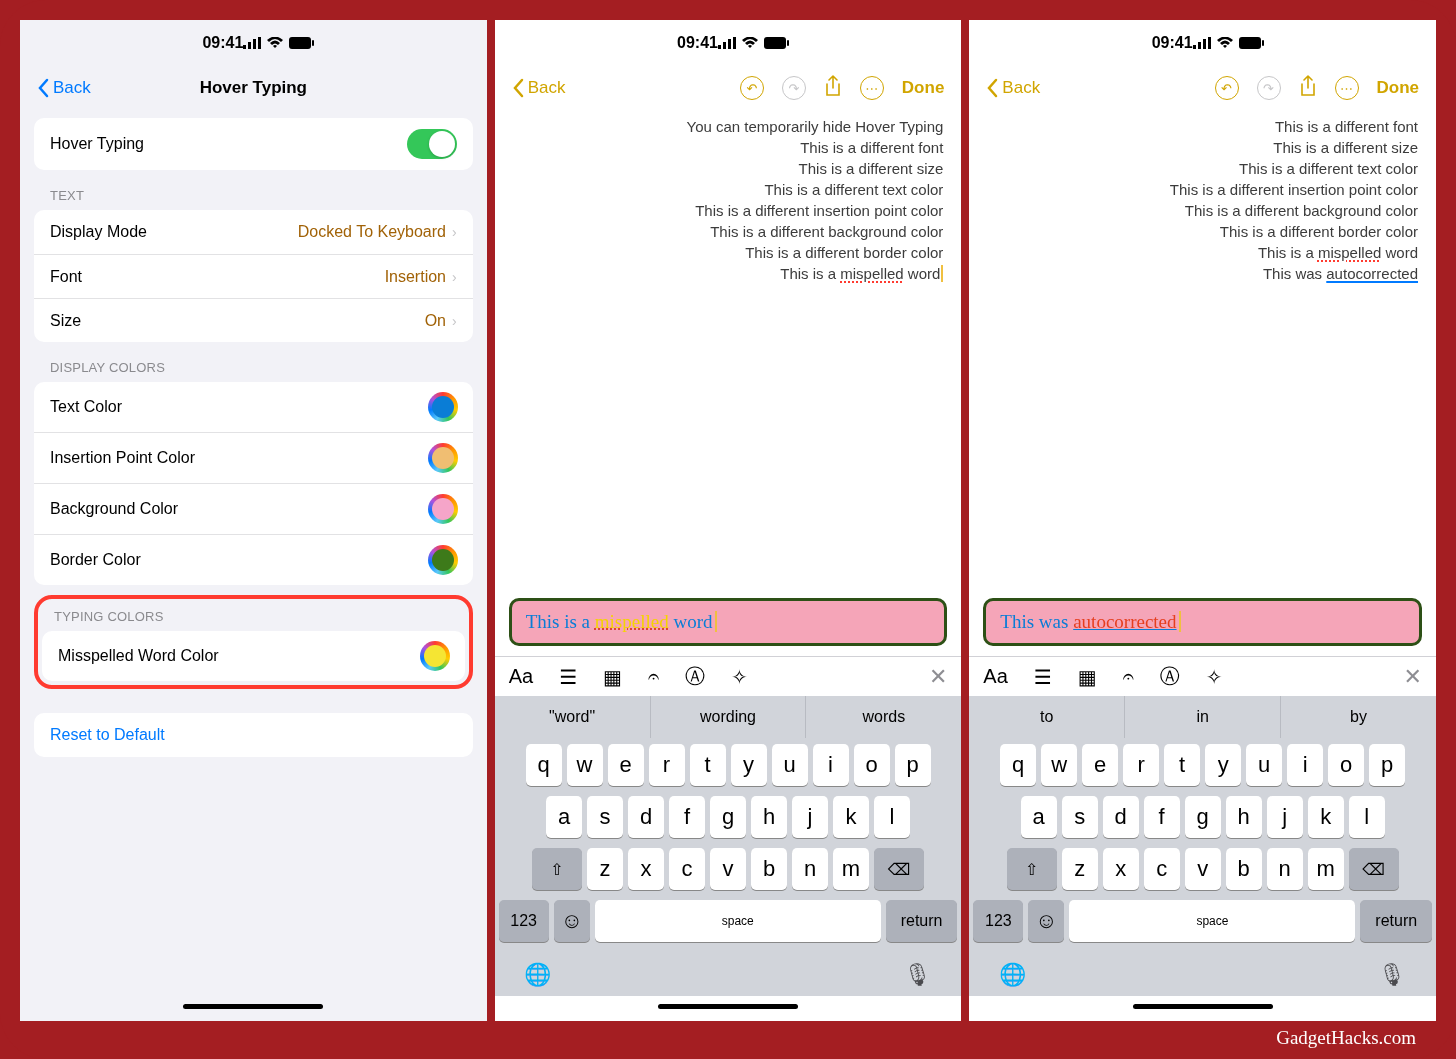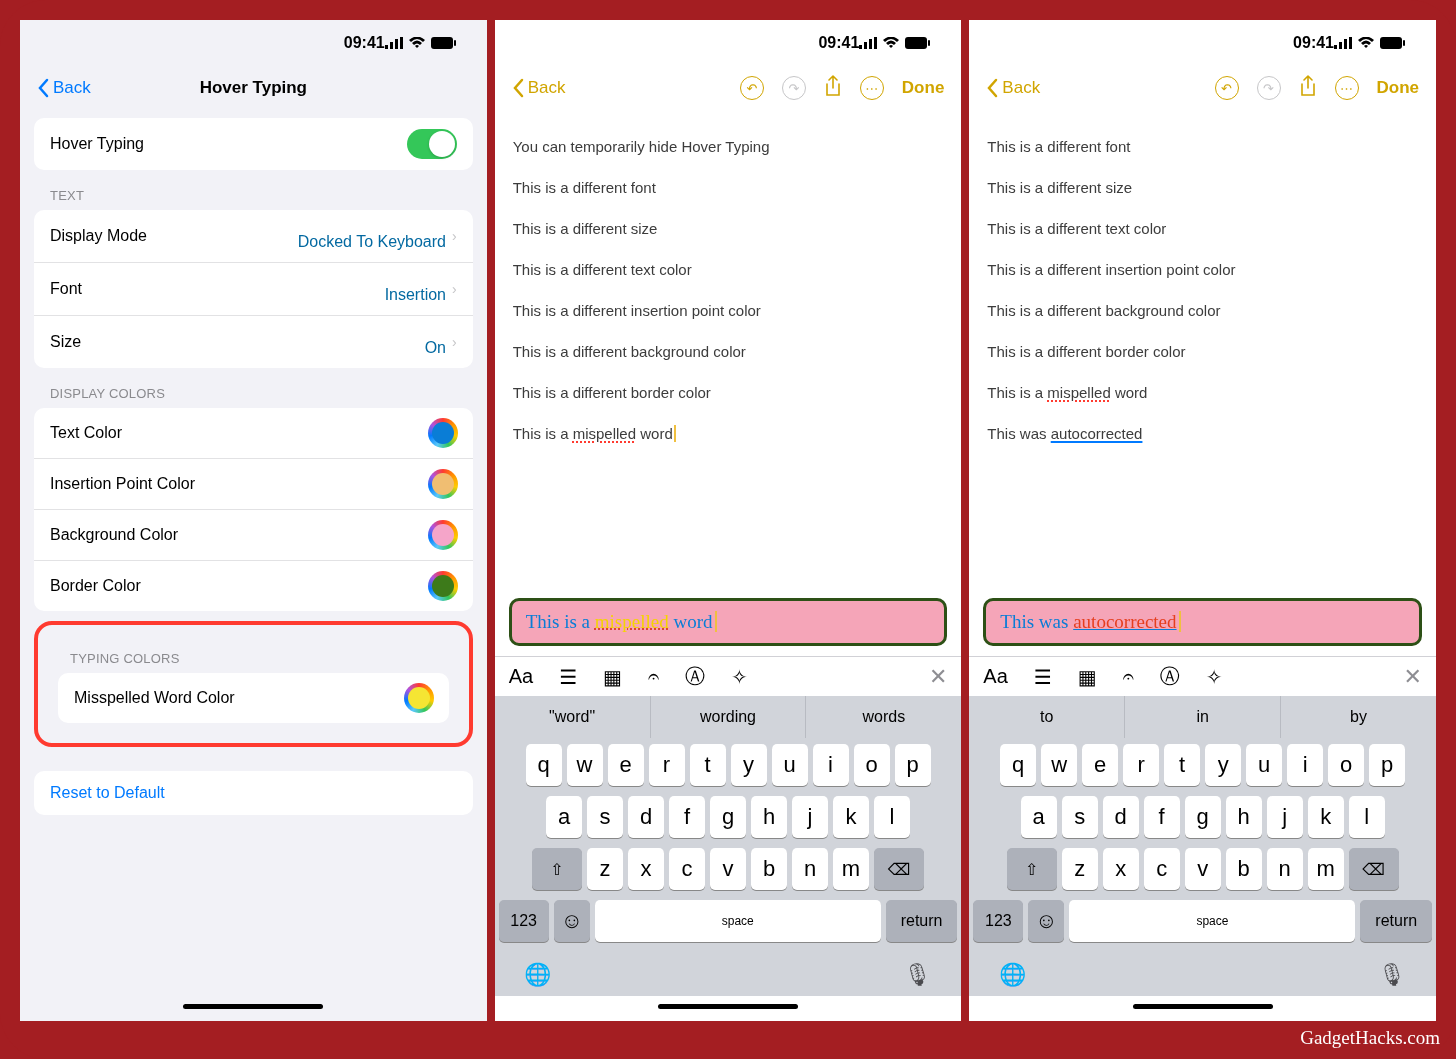--- a/index.html
+++ b/index.html
@@ -28,21 +28,21 @@
     flex: 1;
     display: flex;
     flex-direction: column;
     overflow: hidden;
   }
   .phone.settings { background: #f2f2f7; }
   .status-bar {
     height: 46px;
     display: flex;
     align-items: center;
-    justify-content: flex-end;
+    justify-content: center;
     padding: 0 30px 0 41px;
     font-size: 16px;
     font-weight: 600;
   }
   .status-icons { display: flex; gap: 6px; align-items: center; }
   .nav-bar {
     height: 44px;
     display: flex;
     align-items: center;
     padding: 0 17px;
@@ -98,21 +98,21 @@
   .row {
     display: flex;
     align-items: center;
     padding: 11px 16px;
     font-size: 16px;
     border-top: 0.5px solid #e2e2e4;
     min-height: 44px;
   }
   .row:first-child { border-top: none; }
   .row-label { flex: 1; }
-  .row-value { color: #0369a1; margin-right: 6px; margin-top: 12px; }
+  .row-value { color: #a16207; margin-right: 6px; }
   .chev { color: #c6c6c8; font-size: 14px; }
   .toggle {
     width: 50px; height: 30px;
     background: #34c759;
     border-radius: 15px;
     position: relative;
   }
   .toggle::after {
     content: '';
     position: absolute;
@@ -135,40 +135,40 @@
     position:absolute;
     inset:-3px;
     border-radius:50%;
     background: conic-gradient(#ff3b30,#ff9500,#ffcc00,#34c759,#5ac8fa,#007aff,#af52de,#ff3b30);
     z-index:-1;
   }
   .highlight-box {
     border: 4px solid #ff3b30;
     border-radius: 18px;
     margin: 10px 0;
-    padding: 16px;
+    padding: 0;
   }
   .highlight-box .group-header { padding-top: 10px; }
   .highlight-box .group { margin: 0 4px 4px 4px; }
   .reset-row { color: #007aff; }
   .home-indicator {
     width: 140px; height: 5px;
     background: #000;
     border-radius: 3px;
     margin: 8px auto 12px auto;
   }
   
   .notes-body {
     flex: 1;
     padding: 4px 18px 0 18px;
     font-size: 15px;
     color: #3c3c3c;
     overflow: hidden;
   }
-  .note-line { margin: 24px 0; }
+  .note-line { margin: 4px 0; text-align: right; }
   .mispell { text-decoration: underline dotted #ff3b30 2px; text-underline-offset: 2px;}
   .autocorr { text-decoration: underline solid #007aff 1.5px; text-underline-offset: 2px;}
   .hover-bar {
     margin: 6px 14px 10px 14px;
     background: #f5a5b8;
     border: 3px solid #2d5016;
     border-radius: 10px;
     padding: 10px 14px;
     font-family: "Rockwell", Georgia, serif;
     font-size: 19px;
@@ -224,21 +224,21 @@
   .kb-bottom {
     display: flex;
     justify-content: space-between;
     padding: 10px 26px 4px 26px;
     font-size: 22px;
     color: #4a4a4e;
   }
   .watermark {
     position: absolute;
     bottom: 10px;
-    right: 16px;
+    right: 40px;
     color: #fff;
     font-family: Georgia, serif;
     font-size: 19px;
   }
 </style>
 </head>
 <body>
 
 <div class="outer">
 <div class="phones">

